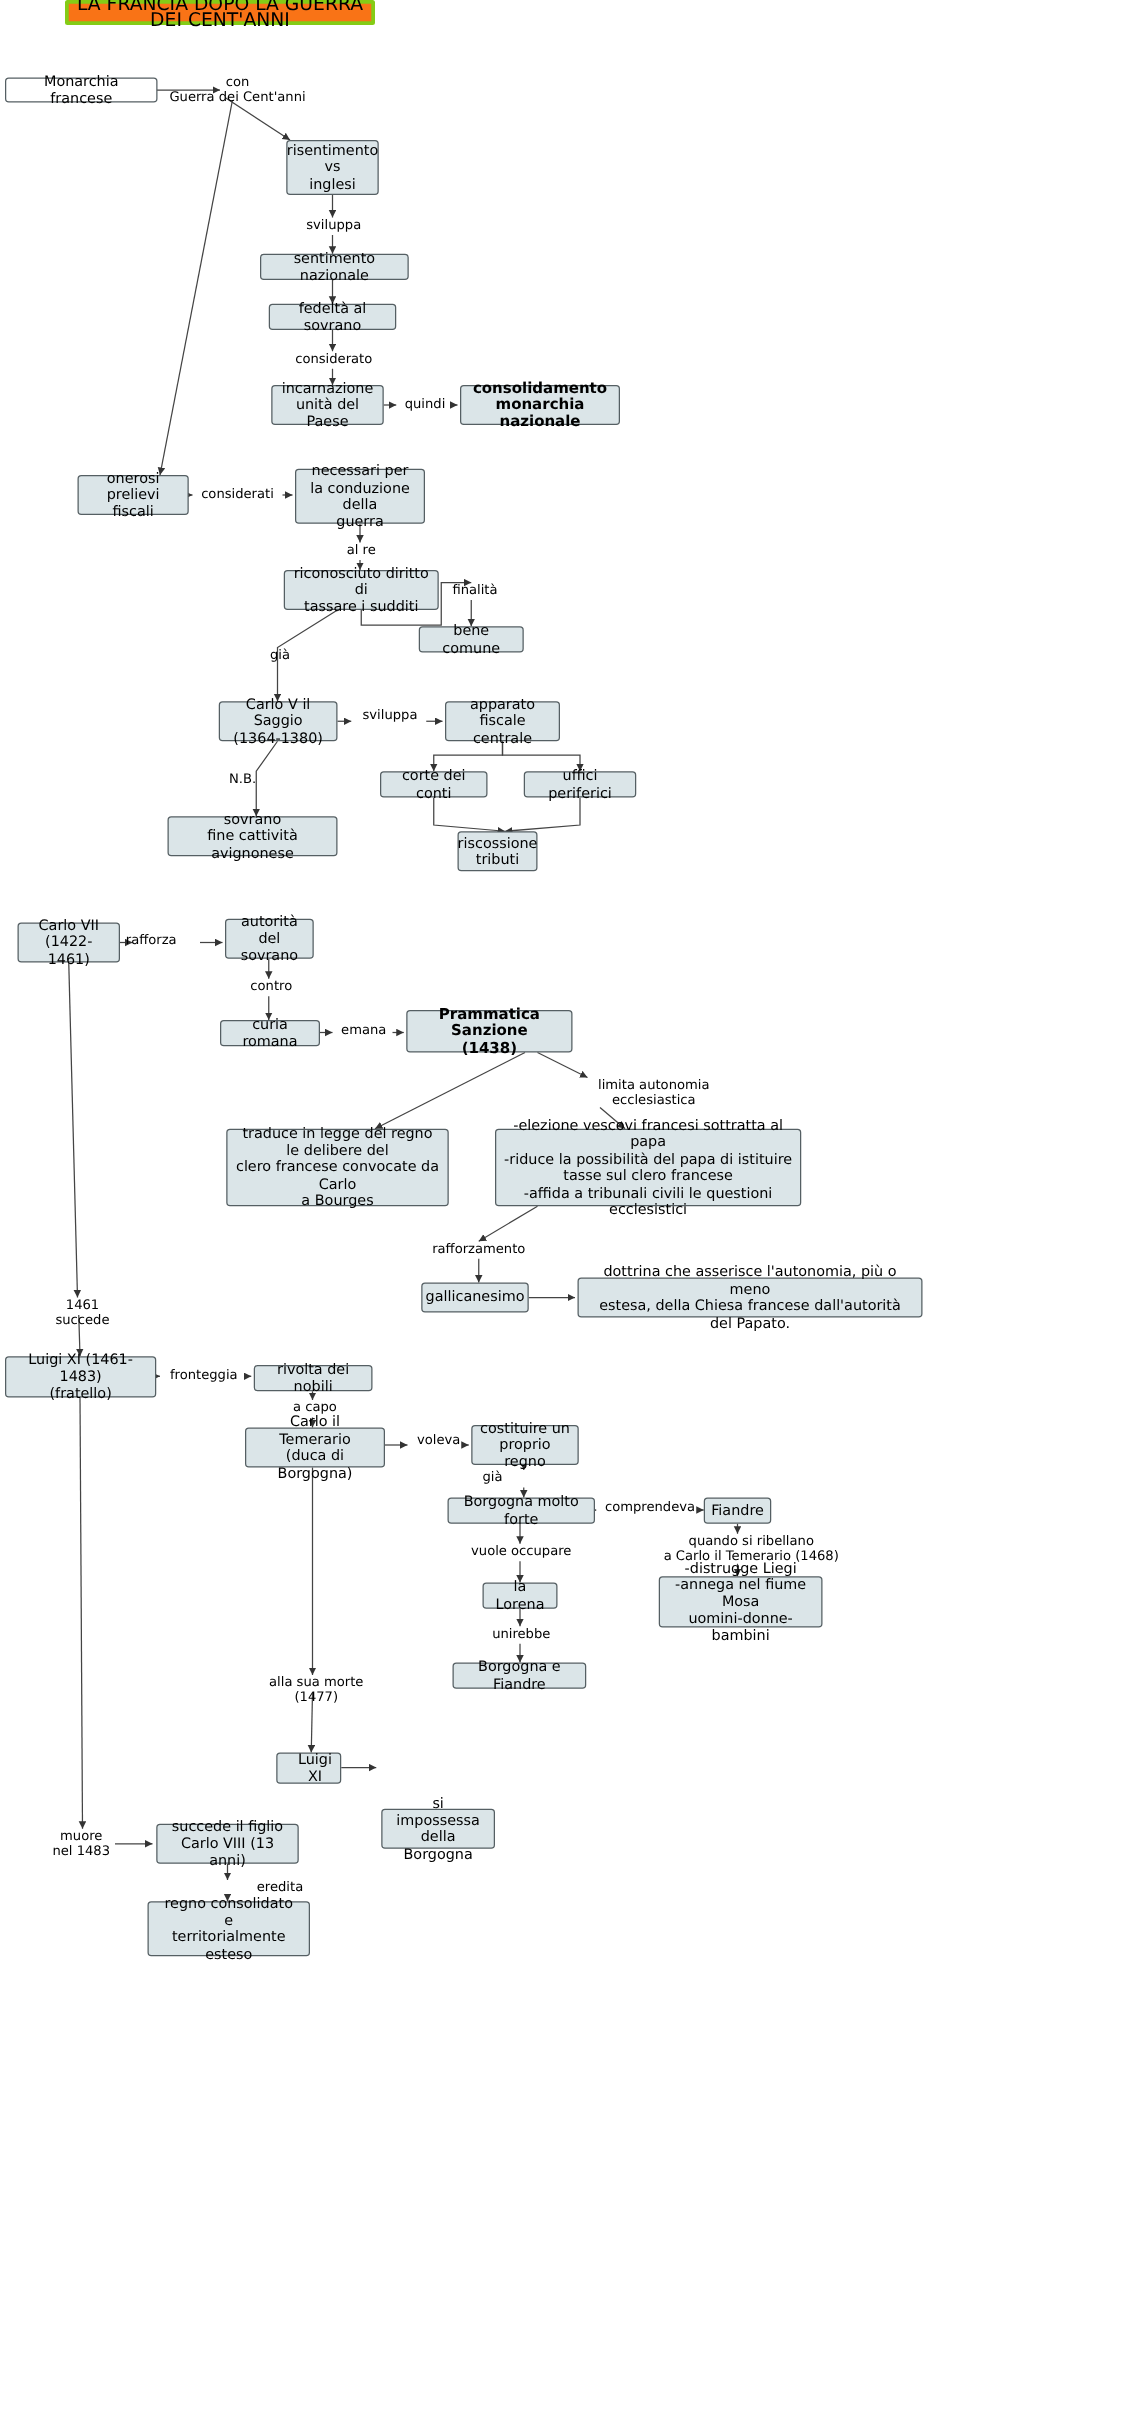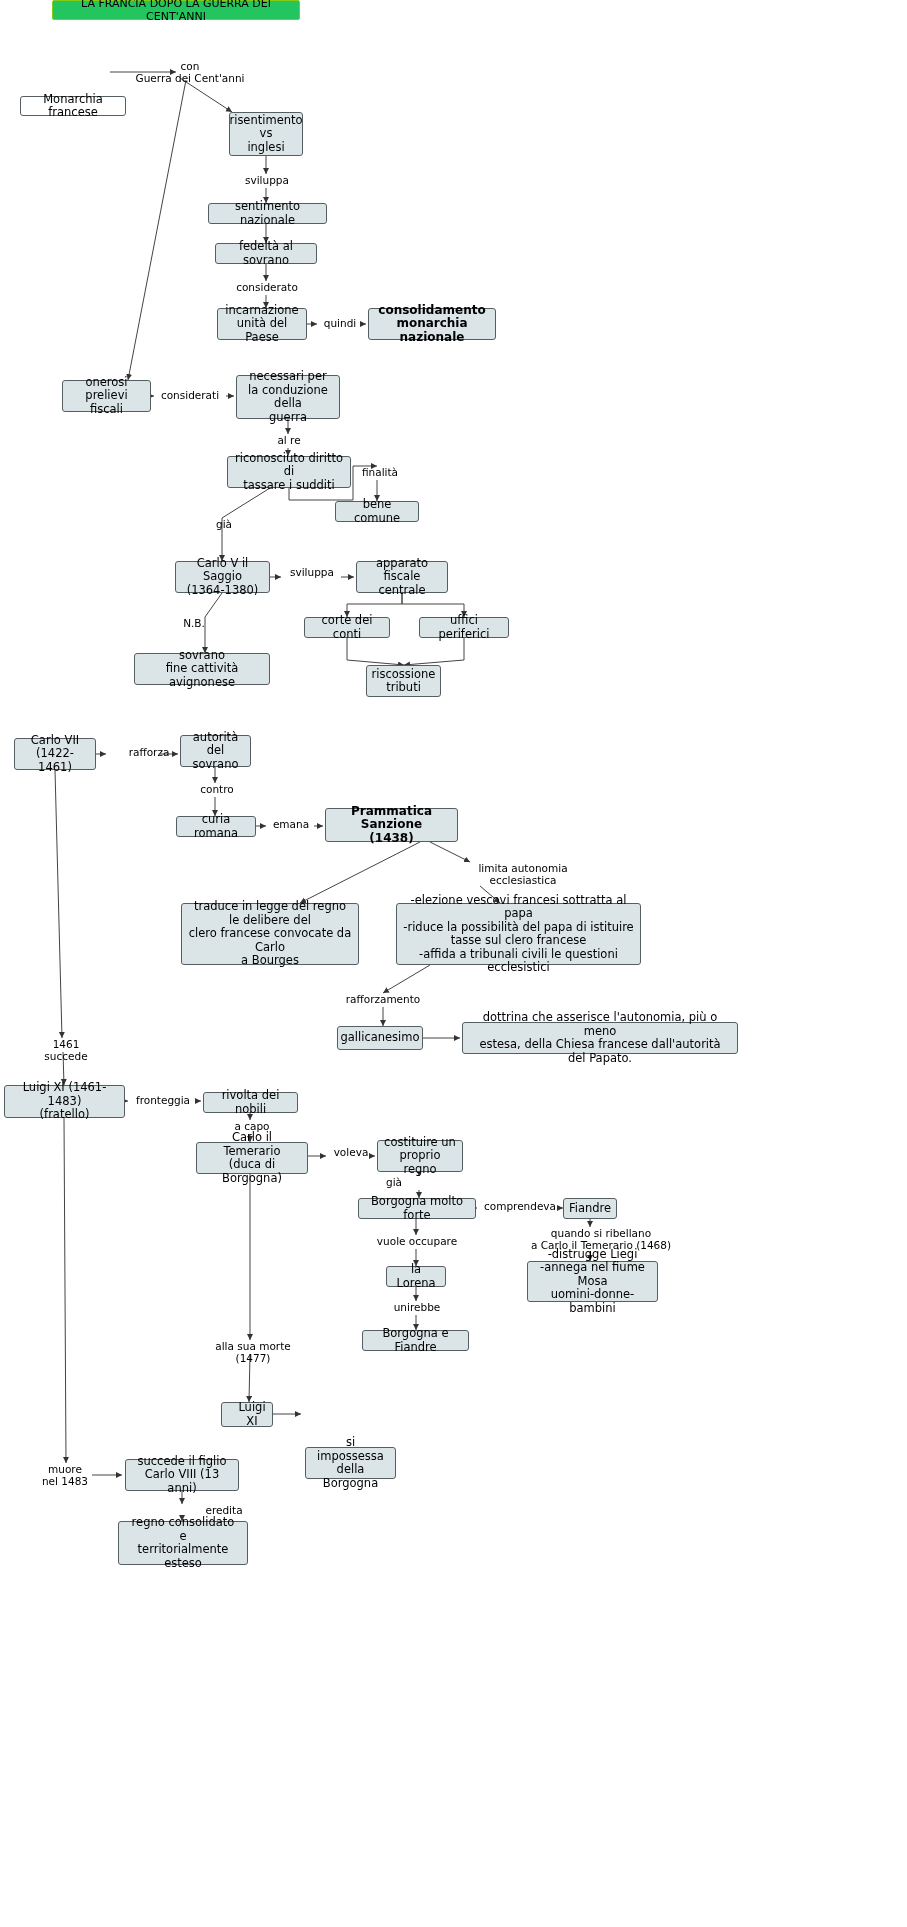--- a/index.html
+++ b/index.html
@@ -45,23 +45,23 @@
   }
   .node.plain {
     background: #ffffff;
     border: 1px solid #555f63;
   }
   .node.bold {
     font-weight: bold;
     font-size: 12px;
   }
   .node.title {
-    background: #22c55e;
-    border: 1px solid #84cc16;
-    font-size: 11px;
+    background: #f97316;
+    border: 3px solid #84cc16;
+    font-size: 15px;
     border-radius: 2px;
   }
   .edge-label {
     position: absolute;
     font-size: 10.5px;
     line-height: 12px;
     color: #000;
     background: transparent;
     white-space: pre-line;
     text-align: center;
@@ -136,21 +136,21 @@
         <path d="M 250 1354 L 249 1402" marker-end="url(#arrow)"></path>
         <path d="M 273 1414 L 301 1414" marker-end="url(#arrow)"></path>
         <path d="M 64 1118 L 66 1463" marker-end="url(#arrow)"></path>
         <path d="M 92 1475 L 122 1475" marker-end="url(#arrow)"></path>
         <path d="M 182 1491 L 182 1504" marker-end="url(#arrow)"></path>
         <path d="M 182 1518 L 182 1521" marker-end="url(#arrow)"></path>
       </g>
   </svg>
   <div id="nodes-layer">
       <div class="node title" style="left: 52px; top: 0px; width: 248px; height: 20px;">LA FRANCIA DOPO LA GUERRA DEI CENT'ANNI</div>
-      <div class="node plain" style="left: 20px; top: 62px; width: 106px; height: 20px; margin-top: 34px;">Monarchia francese</div>
+      <div class="node plain" style="left: 4px; top: 62px; width: 122px; height: 20px;">Monarchia francese</div>
       <div class="node" style="left: 229px; top: 112px; width: 74px; height: 44px;">risentimento
 vs
 inglesi</div>
       <div class="node" style="left: 208px; top: 203px; width: 119px; height: 21px;">sentimento nazionale</div>
       <div class="node" style="left: 215px; top: 243px; width: 102px; height: 21px;">fedeltà al sovrano</div>
       <div class="node" style="left: 217px; top: 308px; width: 90px; height: 32px;">incarnazione
 unità del Paese</div>
       <div class="node bold" style="left: 368px; top: 308px; width: 128px; height: 32px;">consolidamento
 monarchia nazionale</div>
       <div class="node" style="left: 62px; top: 380px; width: 89px; height: 32px;">onerosi
@@ -160,21 +160,21 @@
 guerra</div>
       <div class="node" style="left: 227px; top: 456px; width: 124px; height: 32px;">riconosciuto diritto di
 tassare i sudditi</div>
       <div class="node" style="left: 335px; top: 501px; width: 84px; height: 21px;">bene comune</div>
       <div class="node" style="left: 175px; top: 561px; width: 95px; height: 32px;">Carlo V il Saggio
 (1364-1380)</div>
       <div class="node" style="left: 356px; top: 561px; width: 92px; height: 32px;">apparato fiscale
 centrale</div>
       <div class="node" style="left: 304px; top: 617px; width: 86px; height: 21px;">corte dei conti</div>
       <div class="node" style="left: 419px; top: 617px; width: 90px; height: 21px;">uffici periferici</div>
-      <div class="node" style="left: 366px; top: 665px; width: 75px; height: 32px;">riscossione
+      <div class="node" style="left: 366px; top: 665px; width: 64px; height: 32px;">riscossione
 tributi</div>
       <div class="node" style="left: 134px; top: 653px; width: 136px; height: 32px;">sovrano
 fine cattività avignonese</div>
       <div class="node" style="left: 14px; top: 738px; width: 82px; height: 32px;">Carlo VII
 (1422-1461)</div>
       <div class="node" style="left: 180px; top: 735px; width: 71px; height: 32px;">autorità del
 sovrano</div>
       <div class="node" style="left: 176px; top: 816px; width: 80px; height: 21px;">curia romana</div>
       <div class="node bold" style="left: 325px; top: 808px; width: 133px; height: 34px;">Prammatica Sanzione
 (1438)</div>
@@ -217,21 +217,21 @@
 Guerra dei Cent'anni</div>
       <div class="edge-label" style="left: 237px; top: 174px; width: 60px;">sviluppa</div>
       <div class="edge-label" style="left: 230px; top: 281px; width: 74px;">considerato</div>
       <div class="edge-label" style="left: 319px; top: 317px; width: 42px;">quindi</div>
       <div class="edge-label" style="left: 152px; top: 389px; width: 76px;">considerati</div>
       <div class="edge-label" style="left: 269px; top: 434px; width: 40px;">al re</div>
       <div class="edge-label" style="left: 355px; top: 466px; width: 50px;">finalità</div>
       <div class="edge-label" style="left: 210px; top: 518px; width: 28px;">già</div>
       <div class="edge-label" style="left: 283px; top: 566px; width: 58px;">sviluppa</div>
       <div class="edge-label" style="left: 178px; top: 617px; width: 32px;">N.B.</div>
-      <div class="edge-label" style="left: 122px; top: 746px; width: 54px;">rafforza</div>
+      <div class="edge-label" style="left: 94px; top: 746px; width: 54px;">rafforza</div>
       <div class="edge-label" style="left: 194px; top: 783px; width: 46px;">contro</div>
       <div class="edge-label" style="left: 268px; top: 818px; width: 46px;">emana</div>
       <div class="edge-label" style="left: 468px; top: 862px; width: 110px;">limita autonomia
 ecclesiastica</div>
       <div class="edge-label" style="left: 338px; top: 993px; width: 90px;">rafforzamento</div>
       <div class="edge-label" style="left: 38px; top: 1038px; width: 56px;">1461
 succede</div>
       <div class="edge-label" style="left: 128px; top: 1094px; width: 70px;">fronteggia</div>
       <div class="edge-label" style="left: 229px; top: 1120px; width: 46px;">a capo</div>
       <div class="edge-label" style="left: 328px; top: 1146px; width: 46px;">voleva</div>

